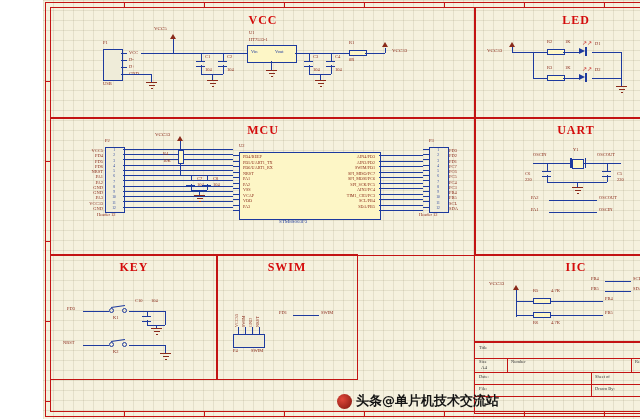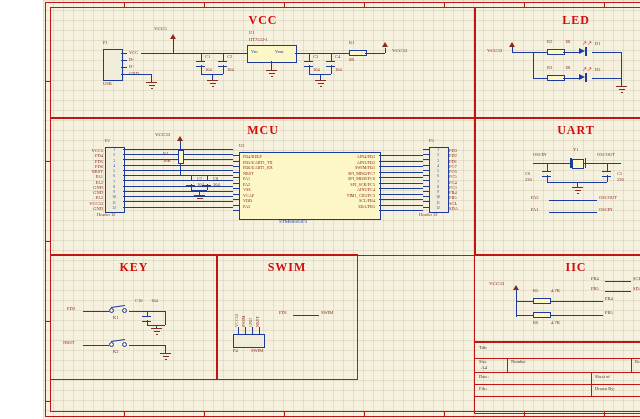--- a/index.html
+++ b/index.html
@@ -457,13 +457,17 @@
     <div class="lbl s dk" style="left:4px;top:18px">Size</div>
     <div class="lbl dk" style="left:6px;top:23px">A4</div>
     <div class="lbl s dk" style="left:36px;top:18px">Number</div>
     <div class="lbl s dk" style="left:160px;top:18px">Revision</div>
     <div class="lbl s dk" style="left:4px;top:33px">Date:</div>
     <div class="lbl s dk" style="left:120px;top:33px">Sheet of</div>
     <div class="lbl s dk" style="left:4px;top:45px">File:</div>
     <div class="lbl s dk" style="left:120px;top:45px">Drawn By:</div>
   </div>
 
+  <div class="wm">
+    <span class="logo"></span>
+    <div class="txt">头条@单片机技术交流站</div>
+  </div>
 </div>
 
 </body></html>

